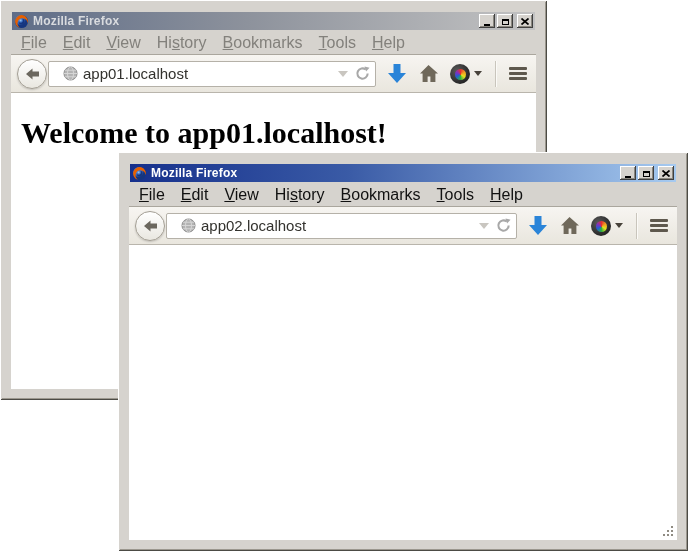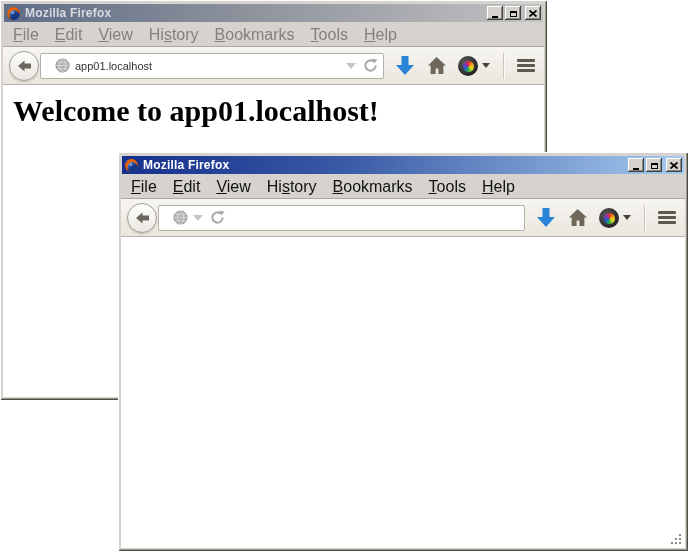--- a/index.html
+++ b/index.html
@@ -1,19 +1,19 @@
 <!DOCTYPE html>
 <html><head>
 <meta charset="utf-8">
 <style>
   html,body{margin:0;padding:0;}
   body{width:688px;height:551px;position:relative;background:#ffffff;overflow:hidden;
        font-family:"Liberation Sans",sans-serif;}
 
-  .window{position:absolute;background:#d6d3ce;padding:3px;box-sizing:border-box;
+  .window{position:absolute;background:#d6d3ce;padding:11px;box-sizing:border-box;
     display:flex;flex-direction:column;
     box-shadow: inset 1px 1px 0 #ffffff, inset -1px -1px 0 #4c4b45,
                 inset 2px 2px 0 #d6d3ce, inset -2px -2px 0 #9b978e;}
   #win1{left:0;top:0;width:547px;height:400px;z-index:1;}
   #win2{left:118px;top:152px;width:570px;height:399px;z-index:2;}
 
   .titlebar{flex:0 0 18px;height:18px;display:flex;align-items:center;gap:4px;padding:0 2px;margin:1px;}
   .active .titlebar{background:linear-gradient(90deg,#16308c 0%,#3a5ba6 40%,#a6caf0 100%);}
   .inactive .titlebar{background:linear-gradient(90deg,#5f6d88 0%,#8d929c 45%,#c2c2c2 100%);}
   .favicon{width:15px;height:15px;flex:0 0 15px;display:flex;}
@@ -36,39 +36,39 @@
 
   .navbar{flex:0 0 37px;display:flex;align-items:center;gap:11px;padding:0 9px 0 6px;
           background:linear-gradient(#f7f5f1,#e9e6de);
           border-top:1px solid #aaa69d;border-bottom:1px solid #b9b5ac;}
   .backbtn{width:30px;height:30px;flex:0 0 30px;border-radius:50%;
            background:linear-gradient(#ffffff,#e9e7e0);border:1px solid #a39e94;
            box-shadow:0 1px 2px rgba(0,0,0,.18);display:flex;align-items:center;justify-content:center;
            position:relative;z-index:2;box-sizing:border-box;}
   .urlbar{flex:1;height:26px;margin-left:-10px;background:#ffffff;border:1px solid #b5b1a8;
           border-radius:2px;display:flex;align-items:center;gap:5px;padding:0 5px 0 14px;box-sizing:border-box;}
-  .urltext{flex:1;font-size:11px;color:#33322e;white-space:nowrap;overflow:hidden;}
+  .urltext{flex:1;font-size:15px;color:#33322e;white-space:nowrap;overflow:hidden;}
   .ddl{width:0;height:0;border-left:5px solid transparent;border-right:5px solid transparent;
        border-top:6px solid #c9c6c0;margin-right:2px;}
   .tbtn{display:inline-flex;align-items:center;justify-content:center;}
   .cz-wrap{display:inline-flex;align-items:center;gap:4px;}
   .cz{width:20px;height:20px;border-radius:50%;background:radial-gradient(circle at 35% 35%,#5a5a5a,#262626 70%);
       position:relative;}
   .cz i{position:absolute;left:5px;top:5px;width:11px;height:11px;border-radius:50%;
         background:conic-gradient(#e53030,#f0a020,#e8e020,#30b040,#2060d0,#8030c0,#e53030);}
   .caret{width:0;height:0;border-left:4px solid transparent;border-right:4px solid transparent;
          border-top:5px solid #47423a;}
   .sep{width:1px;height:26px;background:#c9c5bc;box-shadow:1px 0 0 #fbfaf7;margin:0 2px;}
   .burger{width:18px;height:13px;position:relative;}
   .burger b{position:absolute;left:0;width:18px;height:3px;background:#5e584d;border-radius:1px;}
   .burger b:nth-child(1){top:0;} .burger b:nth-child(2){top:5px;} .burger b:nth-child(3){top:10px;}
 
   .content{flex:1;background:#ffffff;position:relative;overflow:hidden;}
   .content h1{font-family:"Liberation Serif",serif;font-size:30px;font-weight:bold;
-              color:#000;margin:9px 0 0 10px;white-space:nowrap;}
+              color:#000;margin:23px 0 0 10px;white-space:nowrap;}
   .grip{position:absolute;right:1px;bottom:1px;width:15px;height:15px;}
 </style>
 </head>
 <body>
 
 <div class="window inactive" id="win1">
   <div class="titlebar">
     <span class="favicon">
       <svg viewBox="0 0 16 16" width="15" height="15">
         <defs>
@@ -199,20 +199,21 @@
       <svg width="15" height="12" viewBox="0 0 15 12">
           <path d="M1 6 L7.5 0.5 V3.6 H14 V8.4 H7.5 V11.5 Z" fill="#6b675e"></path>
         </svg>
     </span>
     <span class="urlbar">
       <svg width="15" height="15" viewBox="0 0 16 16">
         <circle cx="8" cy="8" r="7" fill="#b3b3b3" stroke="#8f8f8f"></circle>
         <ellipse cx="8" cy="8" rx="3.2" ry="7" fill="none" stroke="#d8d8d8" stroke-width="1"></ellipse>
         <path d="M1 8 H15 M2.2 4.5 H13.8 M2.2 11.5 H13.8" stroke="#d8d8d8" stroke-width="1" fill="none"></path>
       </svg>
+      <span class="urltext">app02.localhost</span>
       <span class="ddl"></span>
       <svg width="15" height="15" viewBox="0 0 16 16">
         <path d="M13.5 8 a5.5 5.5 0 1 1 -2 -4.2" fill="none" stroke="#a8a8a8" stroke-width="2.2"></path>
         <path d="M10.2 0.5 L15.5 1.8 L11.8 5.8 Z" fill="#a8a8a8"></path>
       </svg>
     </span>
     <span class="tbtn">
       <svg width="20" height="21" viewBox="0 0 20 21">
           <path d="M6.5 1 h7 v9 h5.5 L10 20 L1 10 h5.5 Z" fill="#2a84d8"></path>
         </svg>

